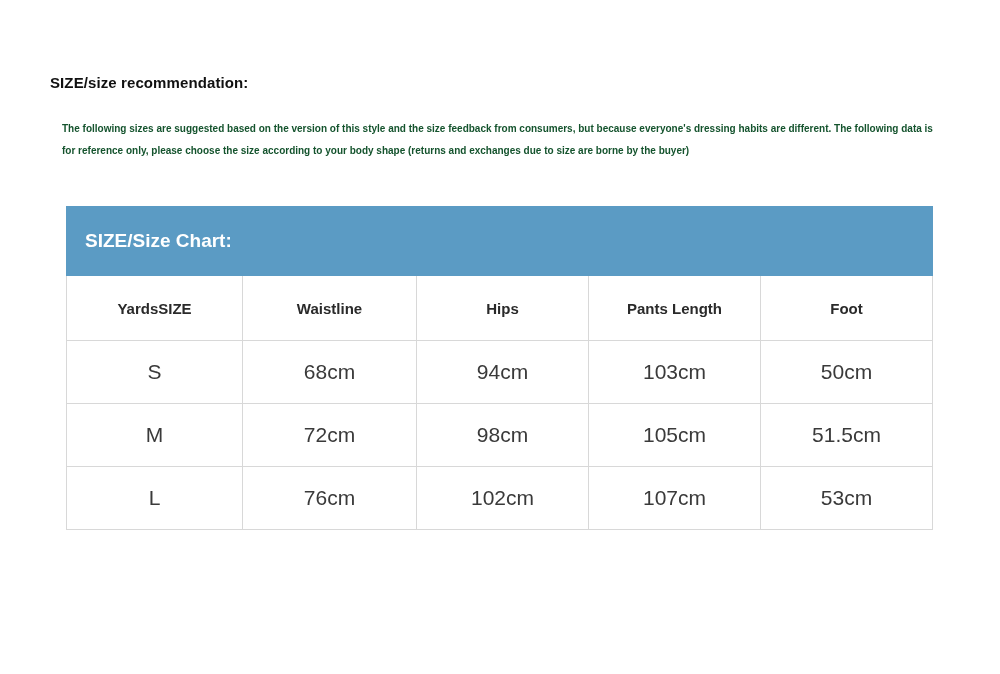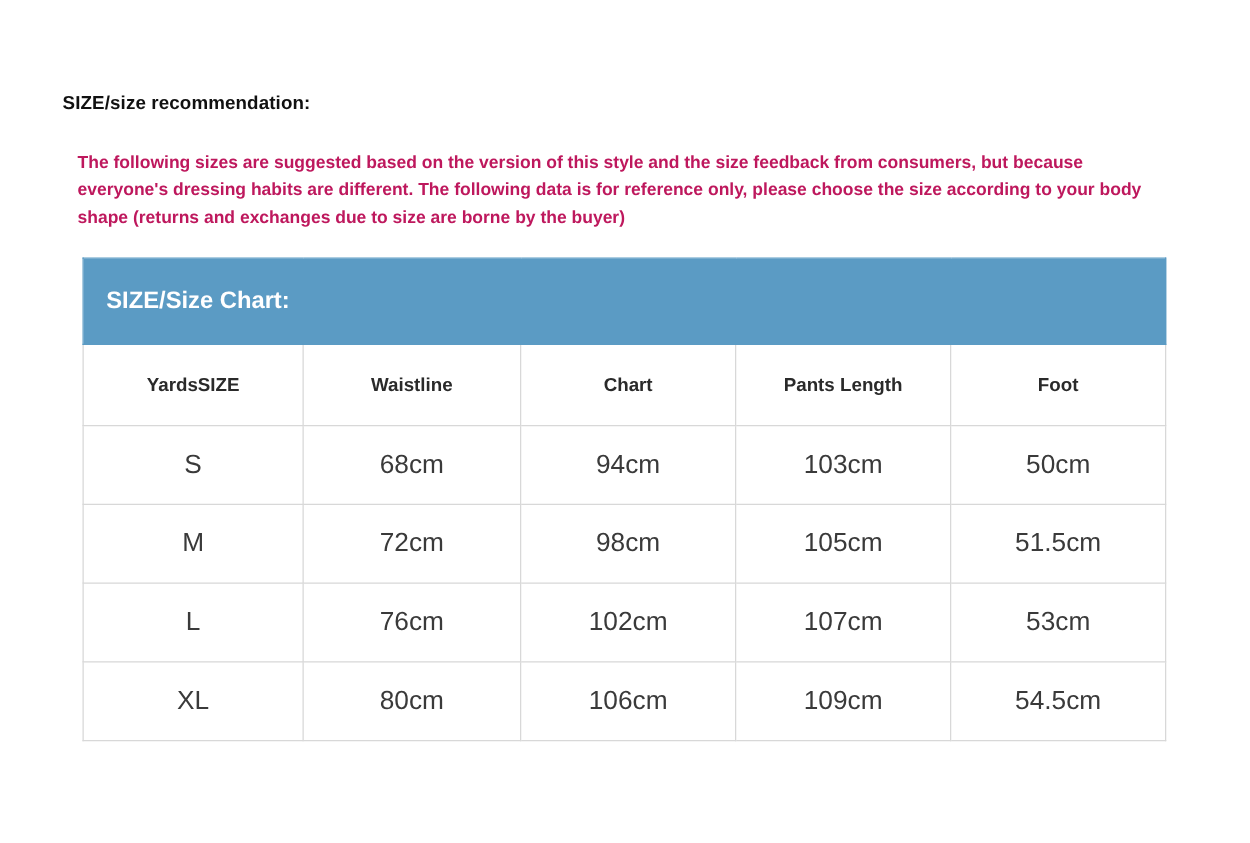--- a/index.html
+++ b/index.html
@@ -27,24 +27,24 @@
     font-size: 15px;
     font-weight: bold;
     letter-spacing: 0.1px;
     color: #111111;
   }
   .intro-body {
     position: absolute;
     left: 62px;
     top: 118px;
     width: 880px;
-    font-size: 14px;
+    font-size: 10px;
     font-weight: bold;
     line-height: 22px;
-    color: #be185d;
+    color: #14532d;
   }
   .table-wrap {
     position: absolute;
     left: 66px;
     top: 206px;
     width: 866px;
   }
   table.size-chart {
     border-collapse: collapse;
     width: 866px;
@@ -107,21 +107,21 @@
       </colgroup>
       <thead>
         <tr>
           <th class="banner-cell" colspan="5">SIZE/Size Chart:</th>
         </tr>
       </thead>
       <thead class="header-row">
         <tr>
           <th>YardsSIZE</th>
           <th>Waistline</th>
-          <th>Chart</th>
+          <th>Hips</th>
           <th>Pants Length</th>
           <th>Foot</th>
         </tr>
       </thead>
       <tbody class="body-rows">
         <tr>
           <td>S</td>
           <td>68cm</td>
           <td>94cm</td>
           <td>103cm</td>
@@ -134,24 +134,17 @@
           <td>105cm</td>
           <td>51.5cm</td>
         </tr>
         <tr>
           <td>L</td>
           <td>76cm</td>
           <td>102cm</td>
           <td>107cm</td>
           <td>53cm</td>
         </tr>
-        <tr>
-          <td>XL</td>
-          <td>80cm</td>
-          <td>106cm</td>
-          <td>109cm</td>
-          <td>54.5cm</td>
-        </tr>
       </tbody>
     </table>
   </div>
 
 </div>
 
 </body></html>

